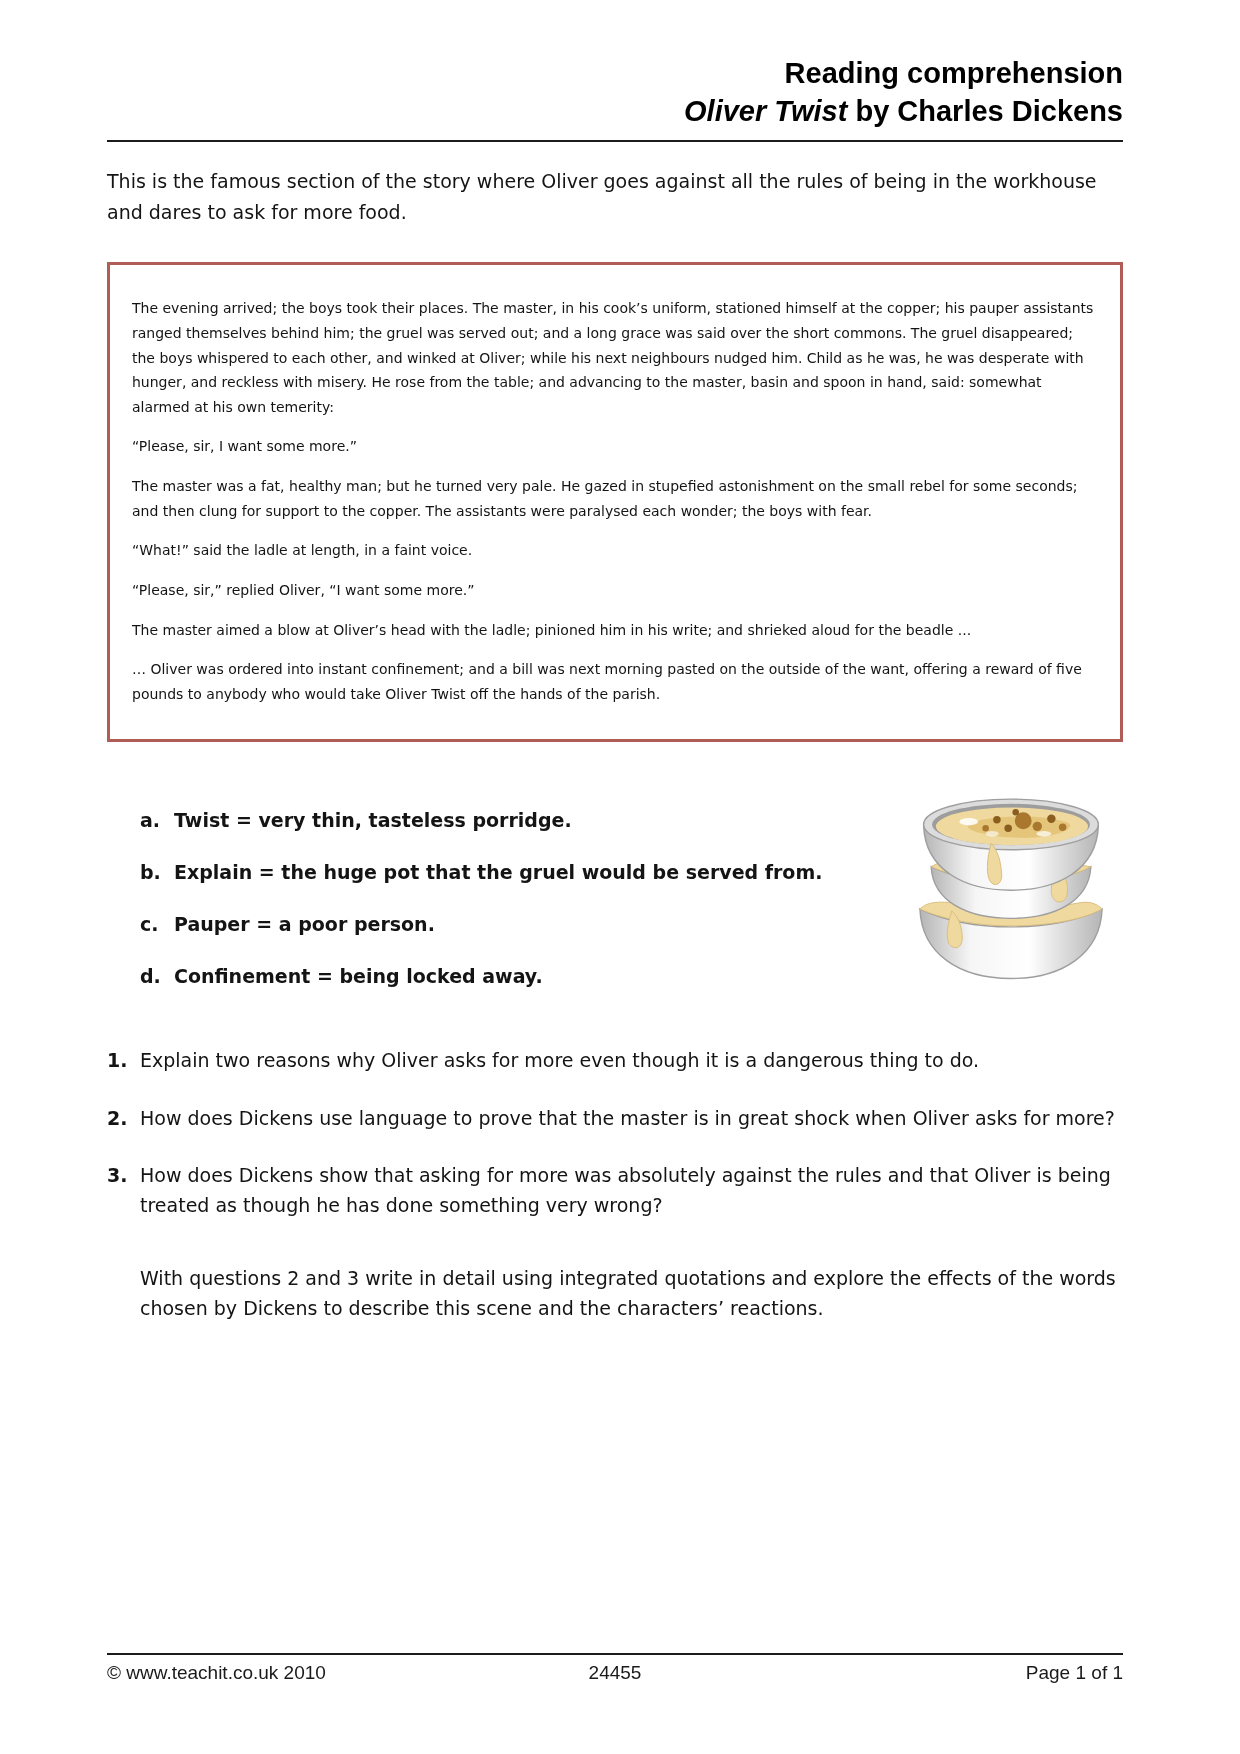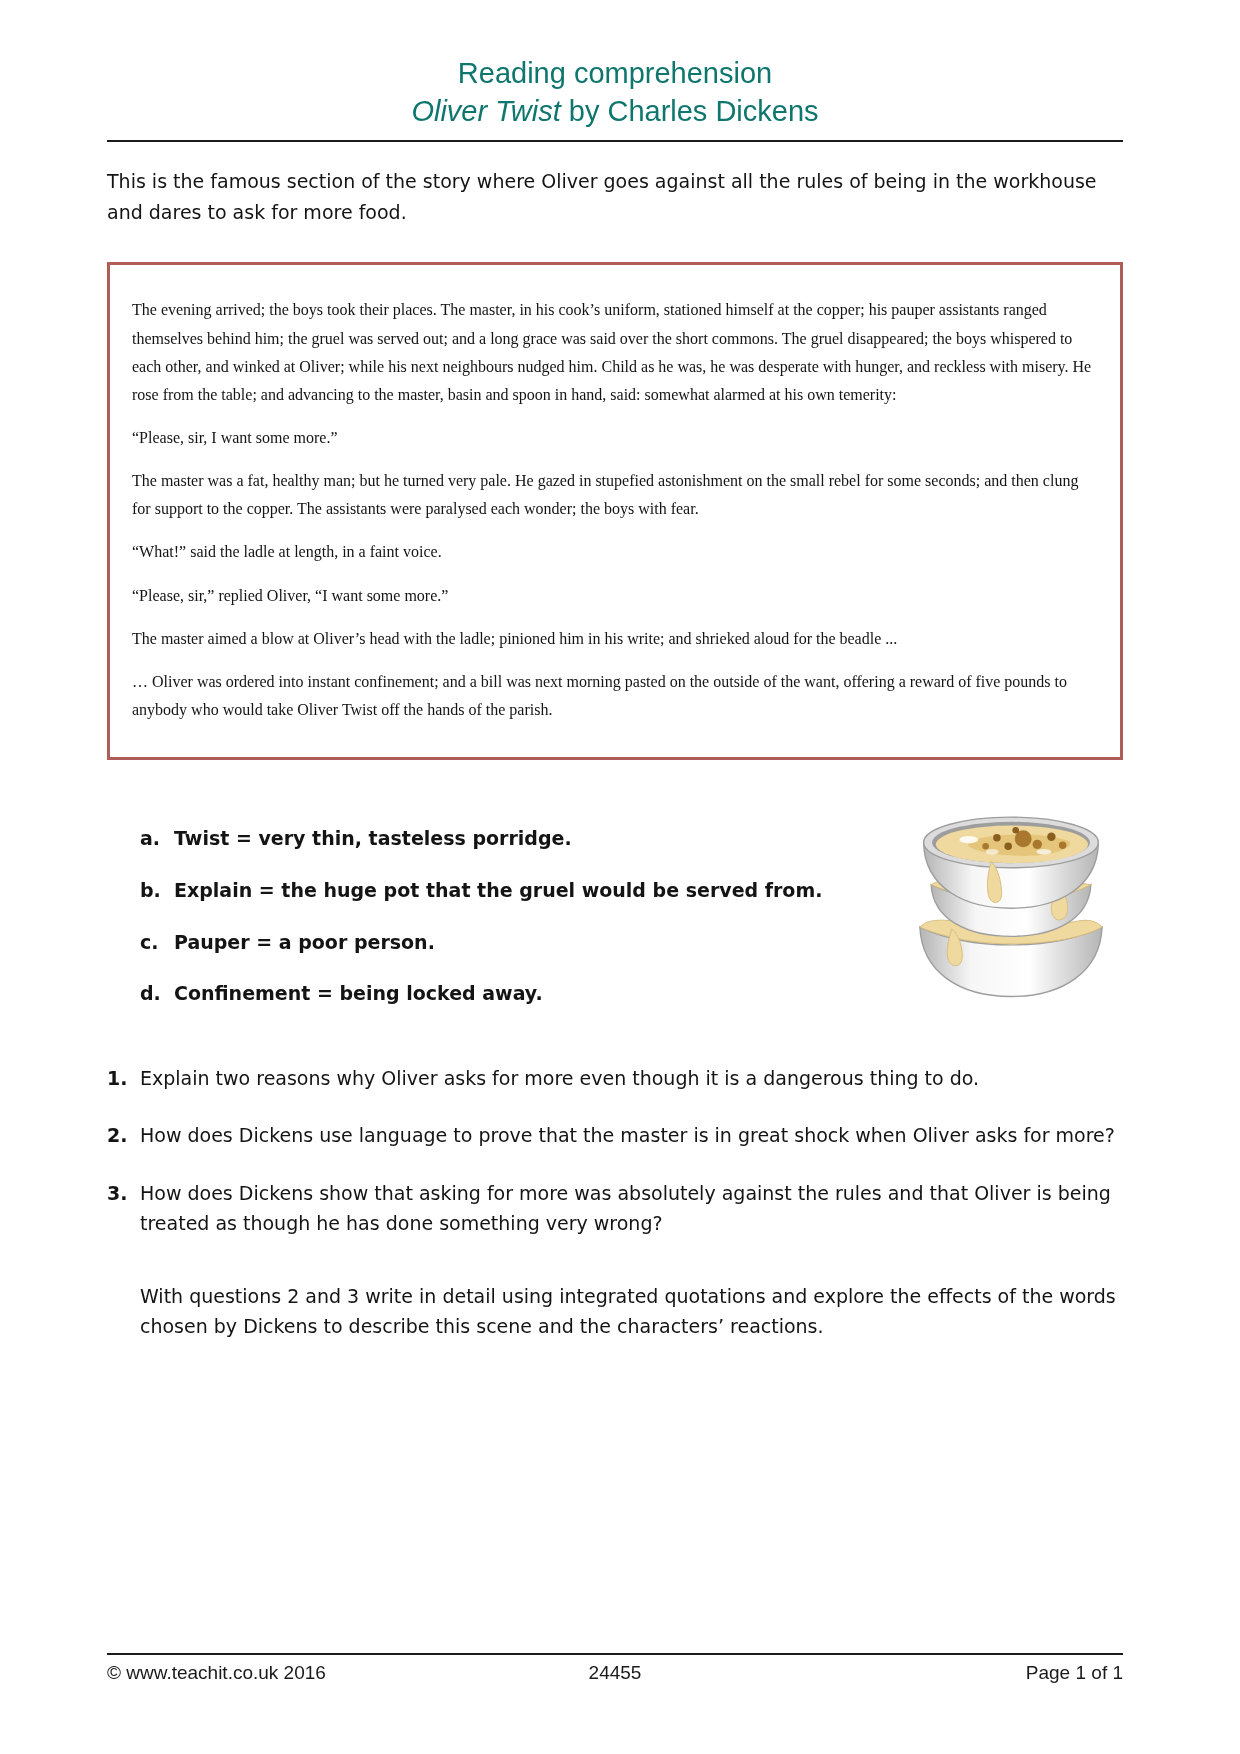--- a/index.html
+++ b/index.html
@@ -9,41 +9,40 @@
     height: 1754px;
     margin: 0 auto;
     background: #ffffff;
     color: #141414;
     font-family: "DejaVu Sans", sans-serif;
     box-sizing: border-box;
     padding: 54px 117px 0 107px;
     overflow: hidden;
   }
   
-  .doc-header { text-align: center; font-family: "Liberation Sans", sans-serif; color: #0f766e; }
+  .doc-header { text-align: right; font-family: "Liberation Sans", sans-serif; color: #000000; font-weight: bold; }
   .title-line { font-size: 29px; line-height: 1.32; }
   .title-line .book { font-style: italic; }
   .header-rule { border: none; border-top: 2px solid #1c1c1c; margin: 9px 0 0 0; }
   
   .intro {
     margin: 24px 0 0 0;
     font-size: 19px;
     line-height: 1.68;
   }
   
   .passage-box {
     margin-top: 33px;
     border: 3px solid var(--accent, #b05d58);
     padding: 16px 24px 18px 22px;
   }
   .passage-box p {
-    font-size: 16px;
+    font-size: 14px;
     line-height: 1.76;
     margin: 15px 0;
-    font-family: Liberation Serif, serif;
   }
   
   .vocab-row { display: flex; margin-top: 22px; }
   .vocab-list { list-style: none; margin: 0; padding: 44px 0 0 33px; flex: 1; }
   .vocab-list li {
     display: flex;
     font-weight: bold;
     font-size: 19px;
     line-height: 1.3;
     margin-bottom: 27px;
@@ -175,19 +174,19 @@
         <span class="qnum">3.</span>
         <span class="qtext">How does Dickens show that asking for more was absolutely against the rules and that Oliver is being treated as though he has done something very wrong?</span>
       </li>
   </ol>
 
   <p class="note">With questions 2 and 3 write in detail using integrated quotations and explore the effects of the words chosen by Dickens to describe this scene and the characters’ reactions.</p>
 
   <footer class="doc-footer">
     <hr class="footer-rule">
     <div class="footer-row">
-      <span class="f-left">© www.teachit.co.uk 2016</span>
+      <span class="f-left">© www.teachit.co.uk 2010</span>
       <span class="f-center">24455</span>
       <span class="f-right">Page 1 of 1</span>
     </div>
   </footer>
 
 </div>
 
 </body></html>

